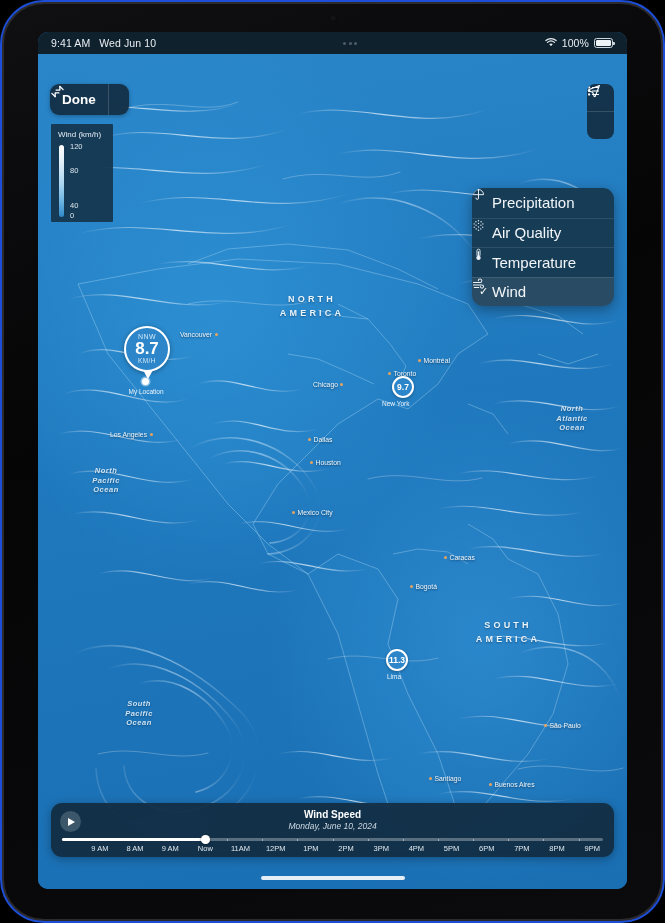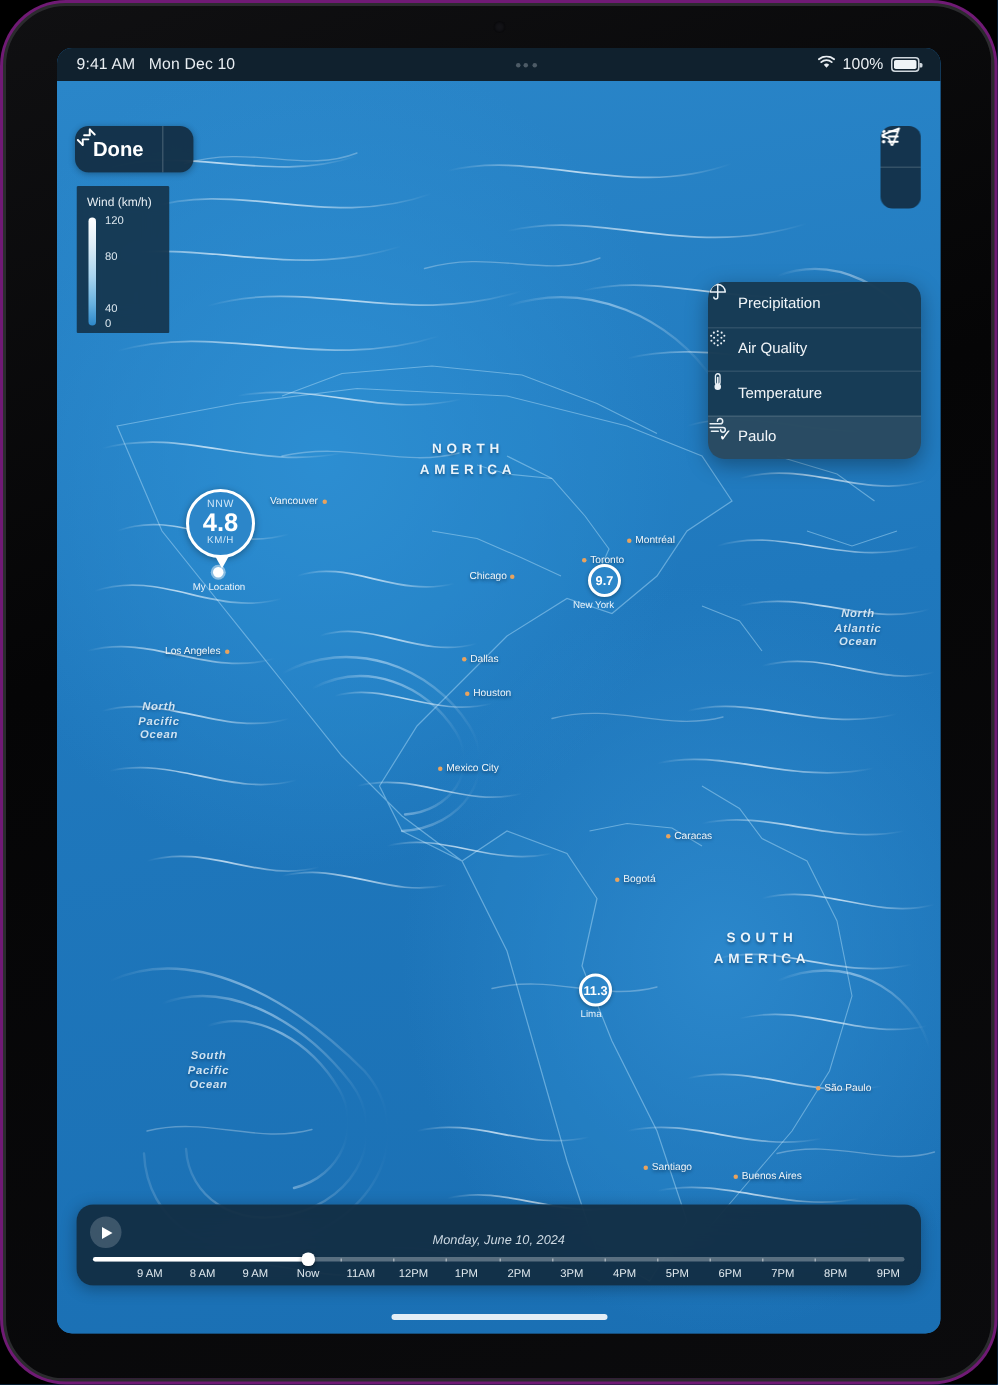--- a/index.html
+++ b/index.html
@@ -5,21 +5,21 @@
   * { margin:0; padding:0; box-sizing:border-box; }
   html,body{
     width:665px; height:923px; overflow:hidden;
     background:#000;
     font-family:"Liberation Sans", sans-serif;
   }
 
   
   .device{
     position:absolute; left:0; top:0; width:665px; height:923px;
-    background:#701a75;
+    background:#1d4ed8;
     border-radius:44px;
   }
   .bezel-outline{
     position:absolute; left:2px; top:2px; right:2px; bottom:2px;
     border-radius:42px;
     border:2px solid #2b2b2e;
     background:linear-gradient(160deg,#101012 0%,#050506 40%,#0b0b0d 100%);
     pointer-events:none;
   }
   .screen{
@@ -123,21 +123,21 @@
     border-radius:11px; overflow:hidden;
     backdrop-filter:blur(14px);
     box-shadow:0 4px 14px rgba(0,0,0,.35);
   }
   .menu-item{
     height:29.5px; display:flex; align-items:center;
     padding:0 9px 0 7px; position:relative;
   }
   .menu-item + .menu-item{ border-top:1px solid rgba(255,255,255,.10); }
   .menu-item .chk{ width:13px; color:#fff; font-size:11px; line-height:1; }
-  .menu-item .lbl{ flex:1; color:#f2f6f9; font-size:10px; }
+  .menu-item .lbl{ flex:1; color:#f2f6f9; font-size:15px; }
   .menu-item .mi{ width:16px; display:flex; justify-content:center; align-items:center;}
   .menu-item.sel{ background:rgba(255,255,255,.08); }
 
   
   .callout-main{
     position:absolute; left:86px; top:272px;
     width:46px; height:46px; border-radius:50%;
     background:#ffffff; border:2.5px solid #ffffff;
     box-shadow:0 1px 5px rgba(0,0,0,.35);
     display:flex; flex-direction:column; align-items:center; justify-content:center;
@@ -245,21 +245,21 @@
 
 <div class="device">
   <div class="bezel-outline"></div>
   <div class="camera"></div>
 
   <div class="screen">
 
     <div class="statusbar">
       <div class="sb-left">
         <span>9:41 AM</span>
-        <span>Mon Dec 10</span>
+        <span>Wed Jun 10</span>
       </div>
       <div class="sb-center">
         <span class="dotgrp">
             <i></i>
             <i></i>
             <i></i>
           </span>
       </div>
       <div class="sb-right">
         <span>
@@ -444,21 +444,21 @@
           <i></i>
           <span>Buenos Aires</span>
         </div>
       <div class="city" style="left:391px; top:721px;">
           <i></i>
           <span>Santiago</span>
         </div>
 
       <div class="callout-main">
         <span class="dir">NNW</span>
-        <span class="val">4.8</span>
+        <span class="val">8.7</span>
         <span class="unit">KM/H</span>
       </div>
       <div class="callout-tail"></div>
       <div class="loc-dot"></div>
       <div class="loc-label">My Location</div>
 
       <div class="pin" style="left:354px; top:322px;">
           <span>9.7</span>
         </div>
       <div class="pin-label" style="left:344px; top:346px;">New York</div>
@@ -551,35 +551,36 @@
           <span class="mi">
             <svg width="13" height="13" viewBox="0 0 16 16">
               <rect x="6.1" y="1.4" width="3.8" height="9" rx="1.9" fill="none" stroke="#eaf1f6" stroke-width="1.1"></rect>
               <circle cx="8" cy="12.1" r="2.7" fill="#eaf1f6"></circle>
               <rect x="7.3" y="4" width="1.4" height="7" fill="#eaf1f6"></rect>
             </svg>
           </span>
         </div>
         <div class="menu-item sel">
           <span class="chk">✓</span>
-          <span class="lbl">Paulo</span>
+          <span class="lbl">Wind</span>
           <span class="mi">
             <svg width="14" height="14" viewBox="0 0 16 16" fill="none" stroke="#eaf1f6" stroke-width="1.15" stroke-linecap="round">
               <path d="M1.6 5.2h7.6a2 2 0 1 0-2-2"></path>
               <path d="M1.6 8h9.8a1.8 1.8 0 1 1-1.8 1.8"></path>
               <path d="M2.6 10.9h5.2"></path>
             </svg>
           </span>
         </div>
       </div>
 
       <div class="timebar">
         <div class="play">
             <span class="tri"></span>
           </div>
+        <div class="tb-title">Wind Speed</div>
         <div class="tb-sub">Monday, June 10, 2024</div>
         <div class="track-wrap">
           <div class="ticks-row">
             <i style="left:30.5%"></i>
               <i style="left:37%"></i>
               <i style="left:43.5%"></i>
               <i style="left:50%"></i>
             <i style="left:56.5%"></i>
               <i style="left:63%"></i>
               <i style="left:69.5%"></i>

